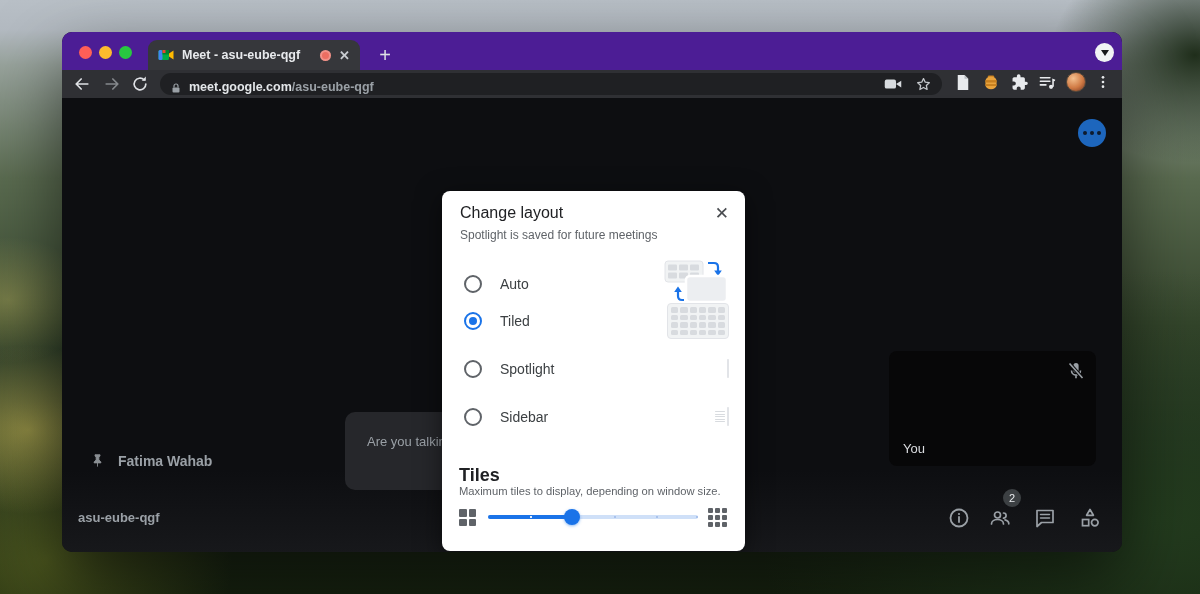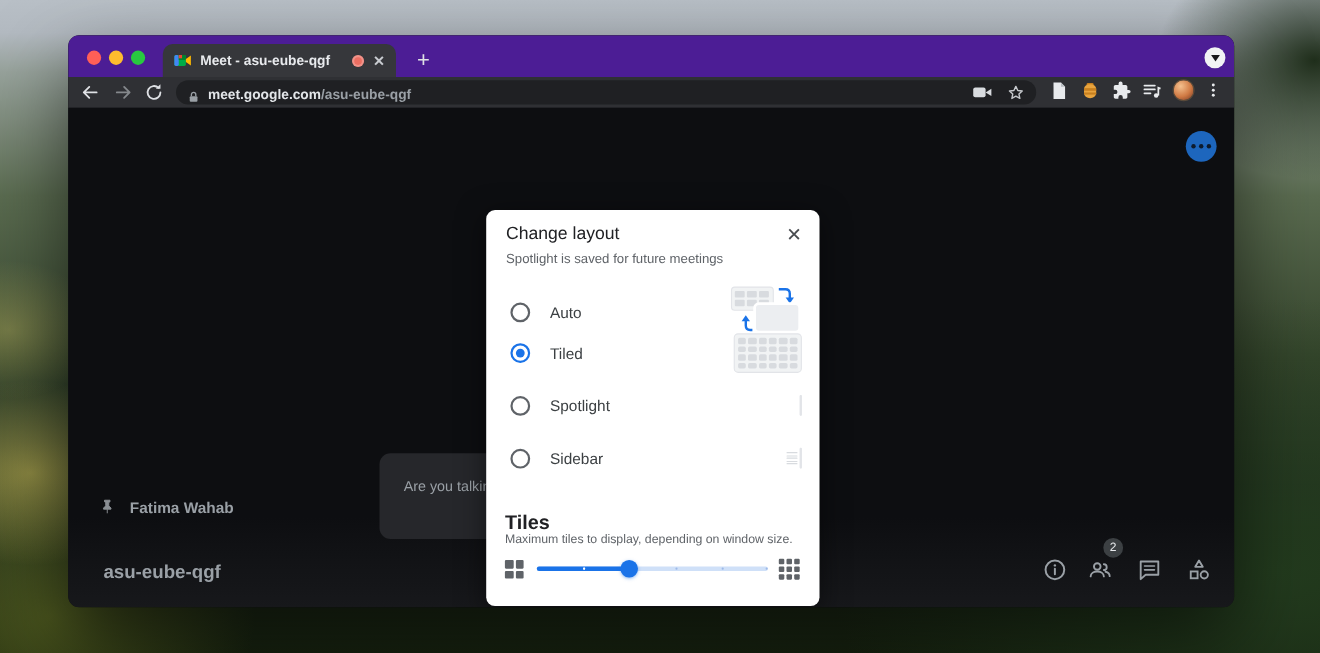--- a/index.html
+++ b/index.html
@@ -46,21 +46,21 @@
   .content { position:absolute; left:0; top:66px; width:100%; height:454px; background:linear-gradient(180deg,#0d0e11 0%,#0d0e11 82%,#17181b 100%); }
   .more-blue { position:absolute; left:1016px; top:21px; width:28px; height:28px; border-radius:50%; background:#1d66bd; display:flex; align-items:center; justify-content:center; gap:3px; }
   .more-blue i { width:4px; height:4px; border-radius:50%; background:#0d1b2d; }
   .toast { position:absolute; left:283px; top:314px; width:168px; height:78px; background:#26272b; border-radius:10px; z-index:2; padding:18px 0 0 22px; }
   .toast p { color:#9aa0a6; font-size:13px; line-height:24px; white-space:nowrap; }
   .you-tile { position:absolute; left:827px; top:253px; width:207px; height:115px; background:#070708; border-radius:8px; z-index:1; }
   .you-label { position:absolute; left:14px; bottom:10px; color:#dadce0; font-size:13px; }
   .you-mic { position:absolute; right:8px; top:8px; width:24px; height:24px; }
   .pinned { position:absolute; left:28px; top:355px; display:flex; align-items:center; gap:13px; }
   .pinned span { color:#9aa0a6; font-size:14px; font-weight:700; }
-  .meet-code { position:absolute; left:32px; top:412px; color:#9aa0a6; font-size:17px; font-weight:700; }
+  .meet-code { position:absolute; left:16px; top:412px; color:#9aa0a6; font-size:13px; font-weight:700; }
   .ctl { position:absolute; top:401px; width:38px; height:38px; border-radius:50%; background:#232427; display:flex; align-items:center; justify-content:center; z-index:1; }
   .ctl.red { background:#8f2b23; }
   .endcall { position:absolute; left:621px; top:401px; width:48px; height:38px; border-radius:19px; background:#9c342b; display:flex; align-items:center; justify-content:center; z-index:1; }
   .ricon { position:absolute; top:408px; width:24px; height:24px; }
   .badge { position:absolute; left:941px; top:391px; width:18px; height:18px; border-radius:50%; background:#3c4043; color:#e8eaed; font-size:11px; display:flex; align-items:center; justify-content:center; z-index:2; }
   
   .dialog { position:absolute; left:380px; top:49px; width:303px; height:360px; background:#ffffff; border-radius:8px; box-shadow:0 6px 26px rgba(0,0,0,.5); z-index:10;margin-top:44px; }
   .dlg-title { position:absolute; left:18px; top:13px; font-size:16px; color:#202124; }
   .dlg-sub { position:absolute; left:18px; top:37px; font-size:12px; color:#5f6368; }
   .dlg-close { position:absolute; right:16px; top:12px; font-size:17px; color:#494c50; cursor:pointer; }
@@ -176,20 +176,29 @@
     <div class="more-blue">
       <i></i>
         <i></i>
         <i></i>
     </div>
 
     <div class="toast">
       <p>Are you talkin</p>
     </div>
 
+    <div class="you-tile">
+      <svg class="you-mic" viewBox="0 0 24 24">
+        <path d="M12 4 a2.6 2.6 0 0 1 2.6 2.6 v4.5 a2.6 2.6 0 0 1 -5.2 0 V6.6 A2.6 2.6 0 0 1 12 4 z" fill="#9aa0a6"></path>
+        <path d="M7.5 11.5 a4.5 4.5 0 0 0 9 0 M12 16 v3.2" fill="none" stroke="#9aa0a6" stroke-width="1.6"></path>
+        <path d="M5.5 4.5 L18.5 19" stroke="#0a0a0b" stroke-width="3.4"></path>
+        <path d="M5.5 4.5 L18.5 19" stroke="#9aa0a6" stroke-width="1.6"></path>
+      </svg>
+      <span class="you-label">You</span>
+    </div>
 
     <div class="pinned">
       <svg width="15" height="16" viewBox="0 0 24 24">
         <path d="M8 2 h8 v2.2 l-1.8 1 v5 l3.2 3.2 v1.6 H6.6 v-1.6 L9.8 10.2 v-5 L8 4.2 z M12 15 v6" fill="#8a8f94" stroke="#8a8f94" stroke-width="1.4"></path>
       </svg>
       <span>Fatima Wahab</span>
     </div>
 
     <div class="meet-code">asu-eube-qgf</div>
 

